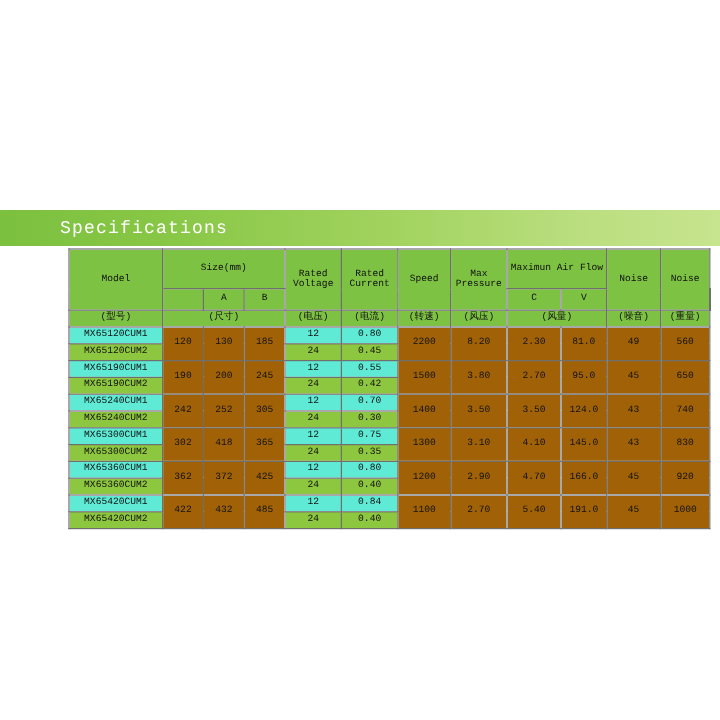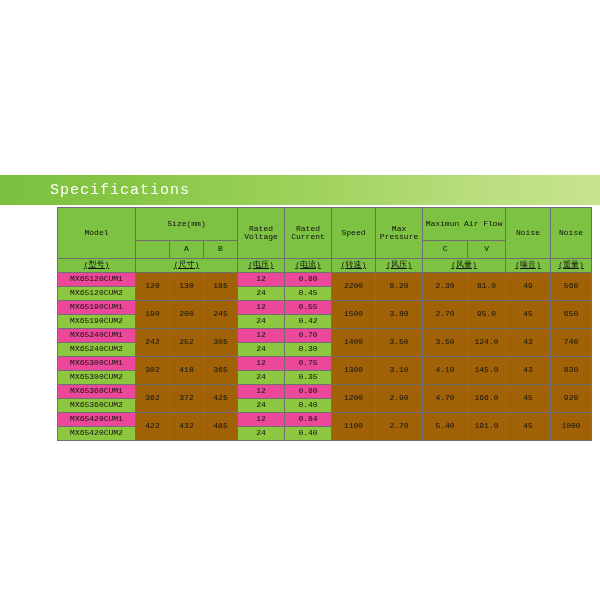--- a/index.html
+++ b/index.html
@@ -58,23 +58,23 @@
     font-weight: normal;
     font-family: "Liberation Mono", "DejaVu Sans Mono", monospace;
     overflow: hidden;
   }
   .hd {
     background: #7dc242;
     color: #111111;
   }
   .hd-main { height: 32px; }
   .hd-unit { height: 13px; }
-  .hd-cn   { height: 13px; text-decoration: underline; }
-
-  .cell { background: #ec4899; height: 13px; }
+  .hd-cn   { height: 13px; }
+
+  .cell { background: #5eead4; height: 13px; }
   .cell-green { background: #8dc63f; height: 13px; margin-left: 48px; }
   .cell-span { background: #a16207; height: 26px; }
 </style>
 </head>
 <body>
 
 <div class="banner">
   <div class="banner-title">Specifications</div>
 </div>
 

